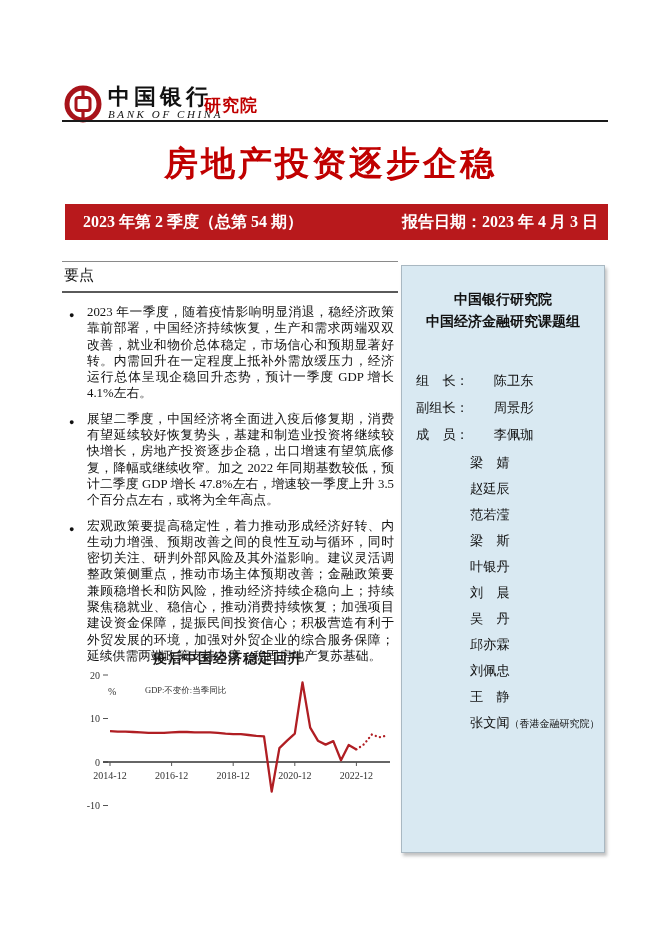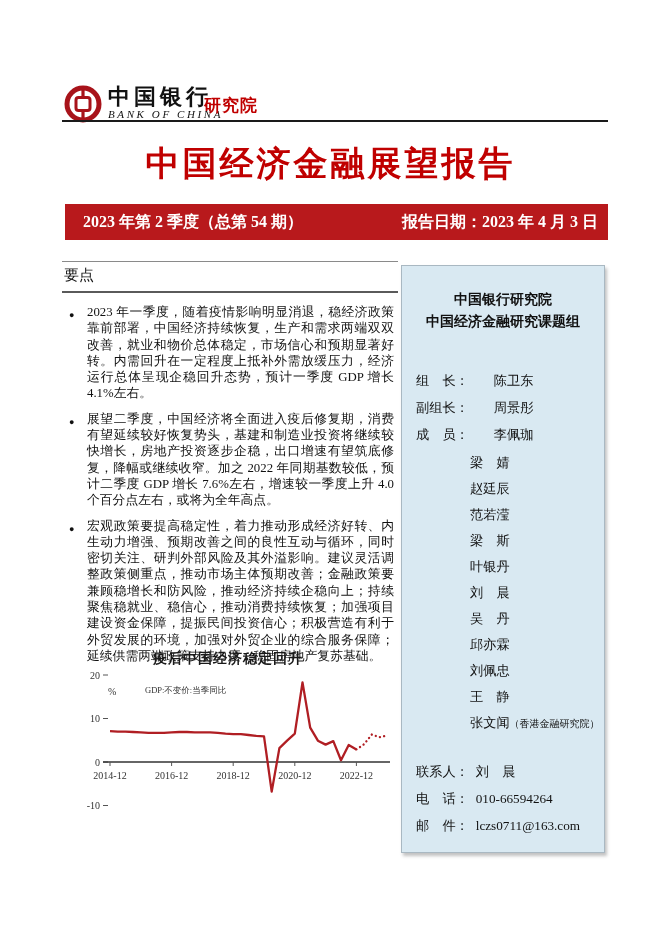--- a/index.html
+++ b/index.html
@@ -56,36 +56,36 @@
     <circle cx="20" cy="20" r="16" fill="none" stroke="#A8131A" stroke-width="5"></circle>
     <rect x="13" y="13.5" width="14" height="13" rx="2.5" fill="none" stroke="#A8131A" stroke-width="3"></rect>
     <line x1="20" y1="5.5" x2="20" y2="13.5" stroke="#A8131A" stroke-width="3.2"></line>
     <line x1="20" y1="26.5" x2="20" y2="34.5" stroke="#A8131A" stroke-width="3.2"></line>
   </svg>
   <div class="logo-cn">中国银行</div>
   <div class="logo-en">BANK OF CHINA</div>
   <div class="dept">研究院</div>
   <div class="header-rule"></div>
 
-  <div class="report-title">中国经济金融展望报告</div>
+  <div class="report-title">房地产投资逐步企稳</div>
   <div class="issue-bar">
     <span>2023 年第 2 季度（总第 54 期）</span>
     <span>报告日期：2023 年 4 月 3 日</span>
   </div>
 
   <div class="keypoints">
     <div class="kp-title">要点</div>
     <ul class="bullets">
       <li>
         <span class="marker">●</span>
         <span>2023 年一季度，随着疫情影响明显消退，稳经济政策靠前部署，中国经济持续恢复，生产和需求两端双双改善，就业和物价总体稳定，市场信心和预期显著好转。内需回升在一定程度上抵补外需放缓压力，经济运行总体呈现企稳回升态势，预计一季度 GDP 增长 4.1%左右。</span>
       </li>
       <li>
         <span class="marker">●</span>
-        <span>展望二季度，中国经济将全面进入疫后修复期，消费有望延续较好恢复势头，基建和制造业投资将继续较快增长，房地产投资逐步企稳，出口增速有望筑底修复，降幅或继续收窄。加之 2022 年同期基数较低，预计二季度 GDP 增长 7.6%左右，增速较一季度上升 4.0 个百分点左右，或将为全年高点。</span>
+        <span>展望二季度，中国经济将全面进入疫后修复期，消费有望延续较好恢复势头，基建和制造业投资将继续较快增长，房地产投资逐步企稳，出口增速有望筑底修复，降幅或继续收窄。加之 2022 年同期基数较低，预计二季度 GDP 增长 47.8%左右，增速较一季度上升 3.5 个百分点左右，或将为全年高点。</span>
       </li>
       <li>
         <span class="marker">●</span>
         <span>宏观政策要提高稳定性，着力推动形成经济好转、内生动力增强、预期改善之间的良性互动与循环，同时密切关注、研判外部风险及其外溢影响。建议灵活调整政策侧重点，推动市场主体预期改善；金融政策要兼顾稳增长和防风险，推动经济持续企稳向上；持续聚焦稳就业、稳信心，推动消费持续恢复；加强项目建设资金保障，提振民间投资信心；积极营造有利于外贸发展的环境，加强对外贸企业的综合服务保障；延续供需两端政策支持力度，稳固房地产复苏基础。</span>
       </li>
     </ul>
   </div>
 
   <div class="chart">
     <svg width="340" height="178" viewBox="0 0 340 178">
@@ -138,26 +138,15 @@
       <li>范若滢</li>
       <li>梁　斯</li>
       <li>叶银丹</li>
       <li>刘　晨</li>
       <li>吴　丹</li>
       <li>邱亦霖</li>
       <li>刘佩忠</li>
       <li>王　静</li>
       <li><span>张文闻</span><span class="member-note">（香港金融研究院）</span></li>
     </ul>
-    <div class="contacts">
-      <div class="row">
-        <span>联系人：</span><span class="value">刘　晨</span>
-      </div>
-      <div class="row">
-        <span>电　话：</span><span class="value">010-66594264</span>
-      </div>
-      <div class="row">
-        <span>邮　件：</span><span class="value">lczs0711@163.com</span>
-      </div>
-    </div>
   </div>
 
 </div>
 
 </body></html>

